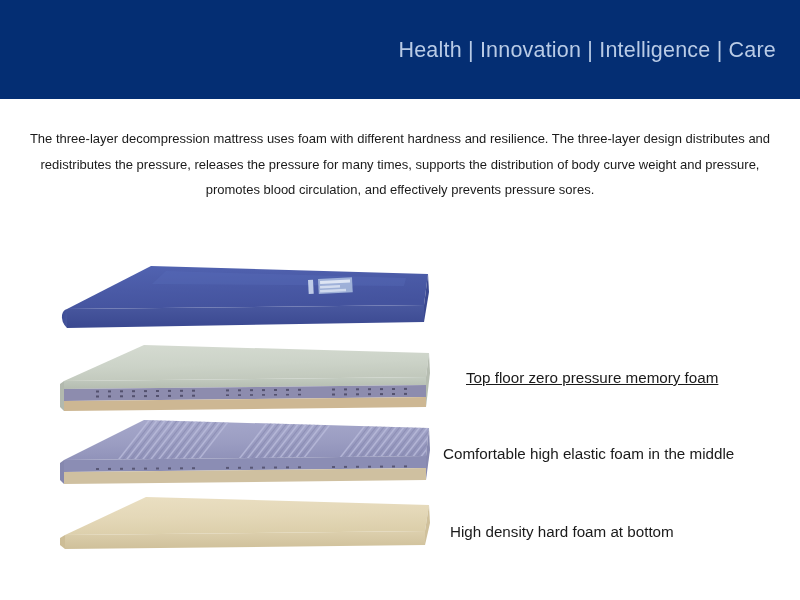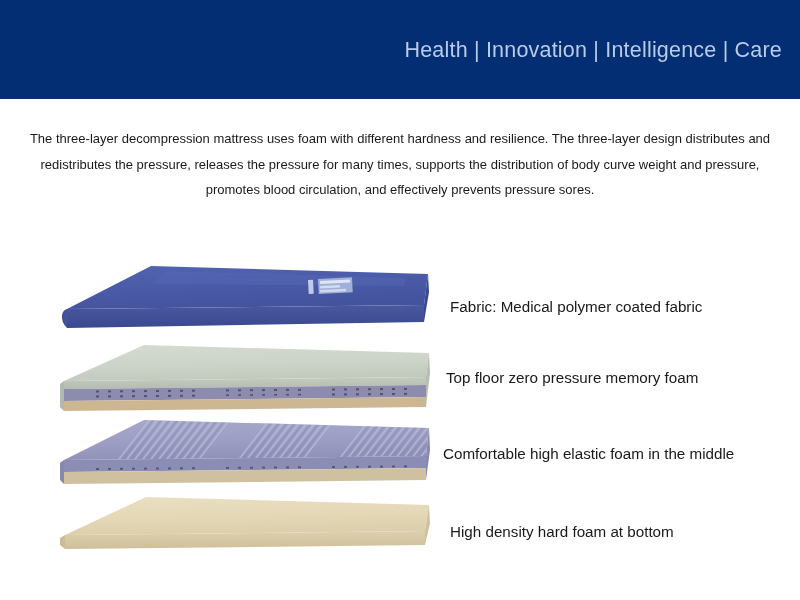--- a/index.html
+++ b/index.html
@@ -20,21 +20,21 @@
     position: absolute;
     left: 0;
     top: 0;
     width: 800px;
     height: 99px;
     background: #042e73;
     display: flex;
     align-items: center;
     justify-content: flex-end;
     box-sizing: border-box;
-    padding-right: 18px;
+    padding-right: 24px;
   }
   .header-tagline {
     color: #b9cbe6;
     font-size: 21.5px;
     letter-spacing: 0.2px;
     white-space: nowrap;
     font-weight: 400;
     margin-top: 2px;
   }
 
@@ -76,21 +76,21 @@
     white-space: nowrap;
   }
 
   
   #row-fabric   { top: 12px;  height: 86px; }
   #row-memory   { top: 93px;  height: 78px; }
   #row-elastic  { top: 168px; height: 78px; }
   #row-hard     { top: 243px; height: 78px; }
 
   #row-fabric  .layer-caption  { left: 450px; top: 36px; }
-  #row-memory  .layer-caption  { left: 446px; top: 26px; }
+  #row-memory  .layer-caption  { left: 466px; top: 26px; text-decoration: underline; }
   #row-elastic .layer-caption  { left: 443px; top: 27px; }
   #row-hard    .layer-caption  { left: 450px; top: 30px; }
 
   .slab-svg { display: block; }
 </style>
 </head>
 <body>
 
 <div class="header-band">
   <div class="header-tagline">Health | Innovation | Intelligence | Care</div>
@@ -131,21 +131,20 @@
 
         <g>
           <rect x="252" y="18" width="5" height="14" fill="#ccd8ee" opacity="0.9" transform="rotate(-3 252 18)"></rect>
           <rect x="262" y="17" width="34" height="15" fill="#aebfe0" opacity="0.85" transform="rotate(-3 262 17)"></rect>
           <rect x="264" y="19" width="30" height="3" fill="#eef2fa" opacity="0.8" transform="rotate(-3 264 19)"></rect>
           <rect x="264" y="24" width="20" height="2.5" fill="#e4ebf7" opacity="0.75" transform="rotate(-3 264 24)"></rect>
           <rect x="264" y="28" width="26" height="2.5" fill="#e4ebf7" opacity="0.7" transform="rotate(-3 264 28)"></rect>
         </g>
       </svg>
     </div>
-    <div class="layer-caption">Fabric: Medical polymer coated fabric</div>
   </div>
 
   <div class="layer-row" id="row-memory">
     <div class="layer-figure">
       <svg class="slab-svg" width="375" height="78" viewBox="0 0 375 78">
         <defs>
           <linearGradient id="memTop" x1="0" y1="0" x2="0.2" y2="1">
             <stop offset="0%" stop-color="#d5dbd1"></stop>
             <stop offset="60%" stop-color="#ccd3c8"></stop>
             <stop offset="100%" stop-color="#c2c9bd"></stop>

